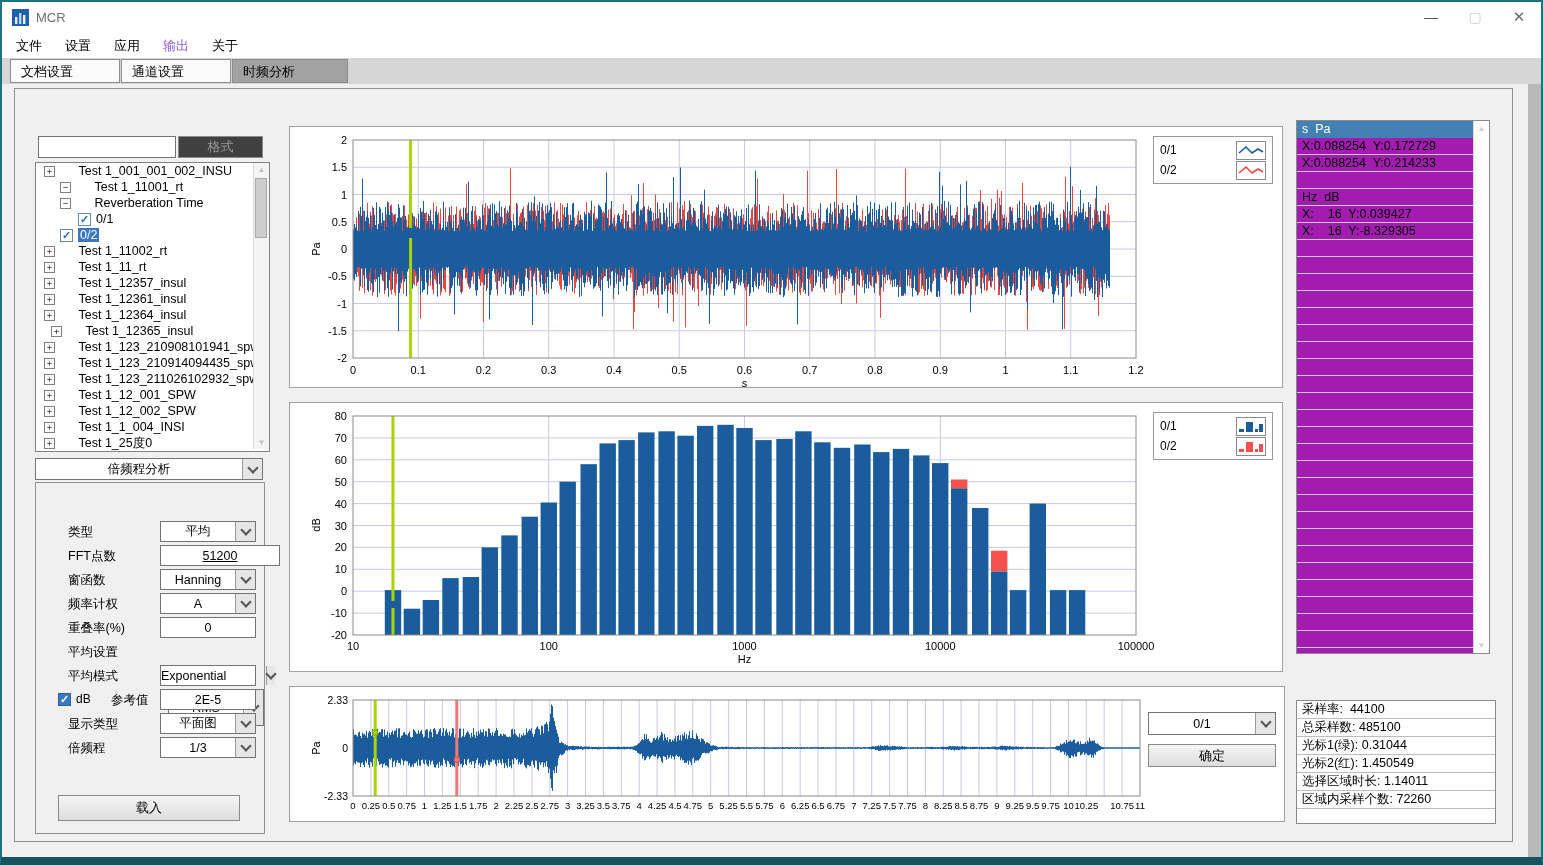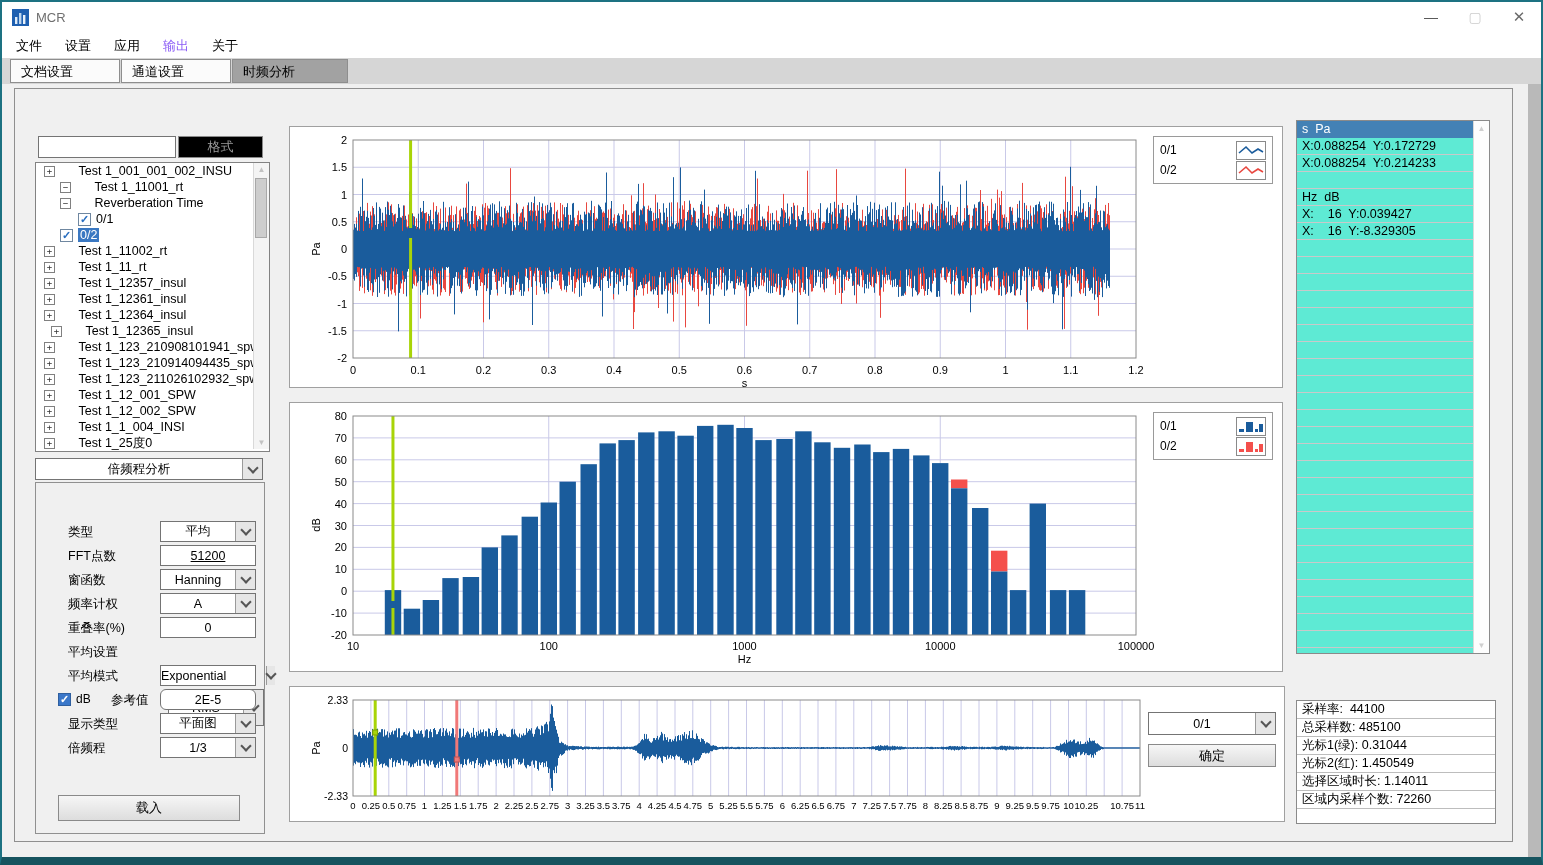--- a/index.html
+++ b/index.html
@@ -22,21 +22,21 @@
   .rightstrip{position:absolute;left:1526px;top:82px;width:15px;height:773px;background:#b9b9b9;}
   
   .combo{position:absolute;display:flex;background:#fff;border:1px solid #747474;align-items:stretch;box-sizing:border-box;}
   .combo .ctx{flex:1;text-align:center;align-self:center;font-size:12.5px;white-space:pre;}
   .combo .carw{width:19px;background:#e6e6e6;border-left:1px solid #9a9a9a;display:flex;align-items:center;justify-content:center;}
   .combo .carw i{width:6px;height:6px;border-left:2px solid #555;border-bottom:2px solid #555;transform:rotate(-45deg);margin-top:-3px;}
   .tinput{position:absolute;background:#fff;border:1px solid #747474;box-sizing:border-box;text-align:center;
           display:flex;align-items:center;justify-content:center;font-size:12.5px;}
   .pbtn{position:absolute;background:linear-gradient(#f6f6f6,#dddddd);border:1px solid #8a8a8a;box-sizing:border-box;
         display:flex;align-items:center;justify-content:center;font-size:13px;}
-  .pbtn.disabled{background:#000000;color:#9b9b9b;}
+  .pbtn.disabled{background:#404040;color:#9b9b9b;}
   
   .treebox{position:absolute;left:33px;top:160px;width:233px;height:288px;background:#fff;border:1px solid #828282;overflow:hidden;}
   .treerow{position:relative;height:16px;line-height:16px;white-space:nowrap;font-size:12.5px;}
   .exp{display:inline-block;width:11px;height:11px;box-sizing:border-box;border:1px solid #808080;background:#fff;
        font:9px/9px "DejaVu Sans Mono",monospace;text-align:center;color:#333;vertical-align:middle;margin-right:6px;}
   .cb{display:inline-block;width:13px;height:13px;box-sizing:border-box;border:1px solid #6f87a0;background:#fff;
       color:#2a6fc0;font:bold 11px/11px "Liberation Sans",sans-serif;text-align:center;vertical-align:middle;margin-right:5px;}
   .cb.filled{background:#3a77c9;border-color:#2f5f9f;color:#fff;}
   .tlabel.selected{background:#3a78c2;color:#fff;padding:0 2px;}
   
@@ -47,21 +47,21 @@
   .paramsbox{position:absolute;left:33px;top:480px;width:228px;height:350px;border:1px solid #909090;background:#f0f0f0;}
   .prow{position:absolute;left:0;width:100%;height:22px;}
   .plabel{position:absolute;left:32px;top:3px;font-size:12.5px;}
   
   .cpanel{position:absolute;background:#fff;border:1px solid #a0a0a0;box-sizing:border-box;}
   .legend{position:absolute;background:#fff;border:1px solid #9a9a9a;box-shadow:0 0 0 1px #fff inset;padding:3px 6px;}
   .legitem{display:flex;align-items:center;height:20px;}
   .leglabel{flex:1;font-size:12px;}
   .legicon{width:28px;height:17px;border:1px solid #8a8a8a;background:#fff;display:flex;align-items:center;justify-content:center;}
   
-  .readout{position:absolute;left:1294px;top:118px;width:194px;height:534px;background:#5eead4;border:1px solid #8a8a8a;box-sizing:border-box;}
+  .readout{position:absolute;left:1294px;top:118px;width:194px;height:534px;background:#a21caf;border:1px solid #8a8a8a;box-sizing:border-box;}
   .rrow{height:17px;line-height:17px;border-bottom:1px solid #c9c9c9;padding-left:5px;font-size:12.5px;white-space:pre;
         width:178px;box-sizing:border-box;}
   .rrow.selected{background:#4381b5;color:#fff;border-bottom-color:#4381b5;}
   .infopanel{position:absolute;left:1294px;top:698px;width:200px;height:124px;background:#fff;border:1px solid #8a8a8a;box-sizing:border-box;}
   .irow{height:17px;line-height:17px;border-bottom:1px solid #bdbdbd;padding-left:5px;font-size:12.5px;white-space:pre;}
   svg text{font-family:"Liberation Sans","DejaVu Sans",sans-serif;}
 </style>
 </head>
 <body>
 
@@ -134,21 +134,21 @@
         <span class="plabel">类型</span>
         <div class="combo" style="left: 124px; top: 0px; width: 96px; height: 21px;">
           <span class="ctx">平均</span>
           <span class="carw">
             <i></i>
           </span>
         </div>
       </div>
       <div class="prow" style="top: 62px;">
         <span class="plabel">FFT点数</span>
-        <div class="tinput" style="left: 124px; top: 0px; width: 96px; height: 21px; text-decoration: underline;">51200</div>
+        <div class="tinput" style="left: 124px; top: 0px; width: 120px; height: 21px; text-decoration: underline;">51200</div>
       </div>
       <div class="prow" style="top: 86px;">
         <span class="plabel">窗函数</span>
         <div class="combo" style="left: 124px; top: 0px; width: 96px; height: 21px;">
           <span class="ctx">Hanning</span>
           <span class="carw">
             <i></i>
           </span>
         </div>
       </div>
@@ -180,21 +180,21 @@
           <span class="ctx">Exponential</span>
           <span class="carw">
             <i></i>
           </span>
         </div>
       </div>
       <div class="prow" style="top: 206px;">
         <span class="cb filled" style="position: absolute; left: 22px; top: 4px;">✓</span>
         <span style="position: absolute; left: 40px; top: 3px;">dB</span>
         <span class="plabel" style="left: 75px;">参考值</span>
-        <div class="tinput" style="left: 124px; top: 0px; width: 96px; height: 21px; border-radius: 6px;">2E-5</div>
+        <div class="tinput" style="left: 124px; top: 0px; width: 96px; height: 21px;">2E-5</div>
       </div>
       <div class="prow" style="top: 230px;">
         <span class="plabel">显示类型</span>
         <div class="combo" style="left: 124px; top: 0px; width: 96px; height: 21px;">
           <span class="ctx">平面图</span>
           <span class="carw">
             <i></i>
           </span>
         </div>
       </div>

